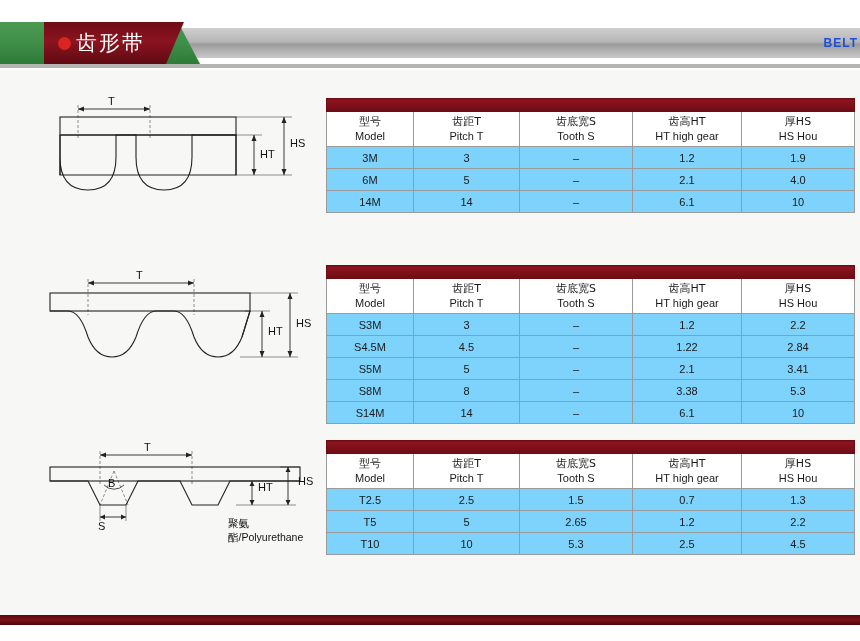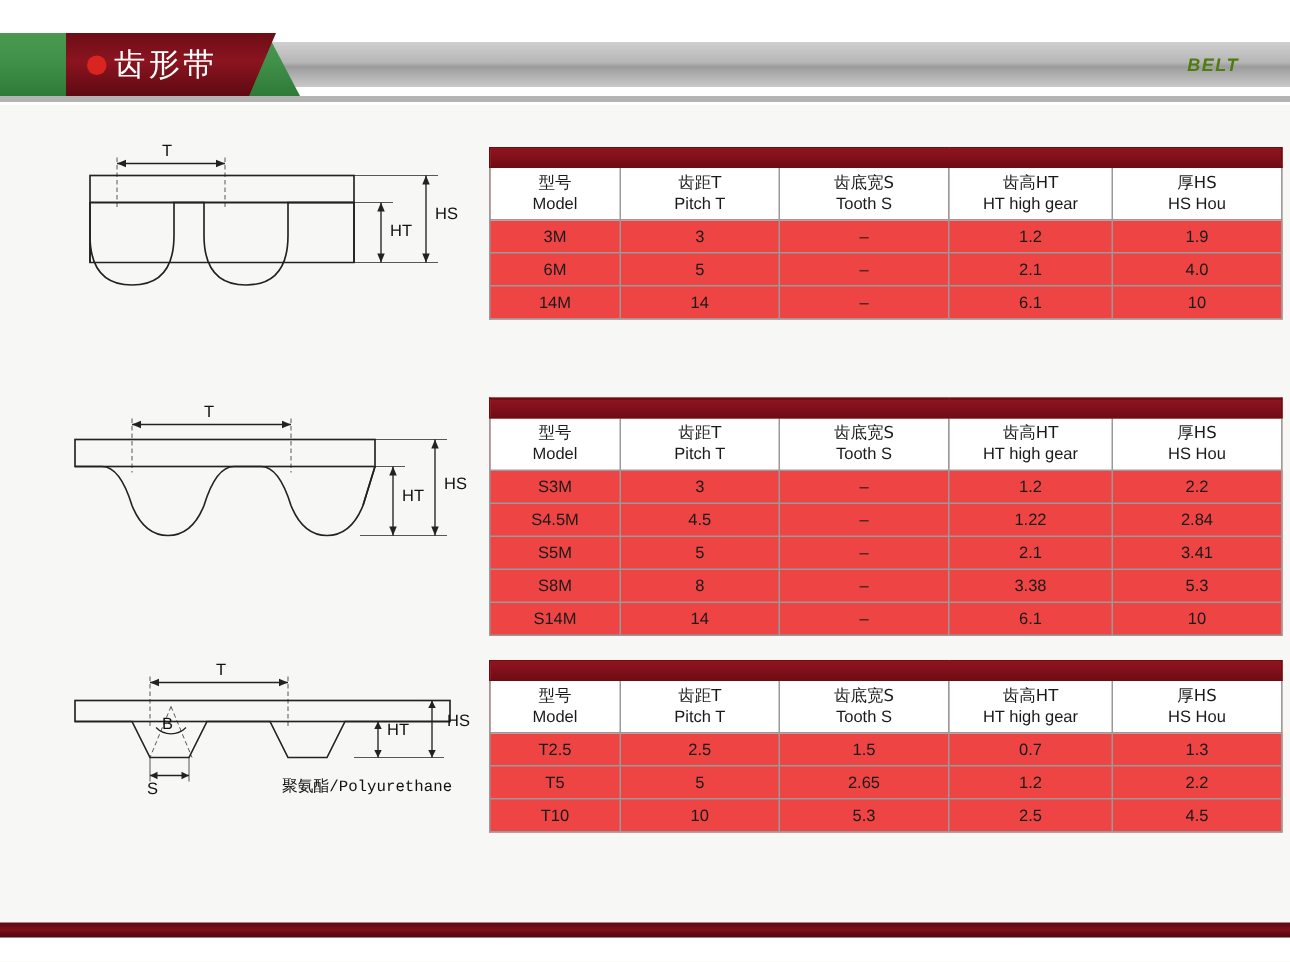--- a/index.html
+++ b/index.html
@@ -37,40 +37,40 @@
     position:absolute;left:58px;top:37px;width:13px;height:13px;
     background:#d9241f;border-radius:50%;
   }
   .hdr-title{
     position:absolute;left:76px;top:29px;
     color:#ffffff;font-size:21px;font-weight:normal;
     letter-spacing:2px;
     font-family:"DejaVu Sans", sans-serif;
   }
   .hdr-belt{
-    position:absolute;right:34px;top:36px;
-    color:#4d7c0f;font-size:12px;font-weight:bold;letter-spacing:1px;font-style:italic;
+    position:absolute;right:2px;top:36px;
+    color:#1d4ed8;font-size:12px;font-weight:bold;letter-spacing:1px;
   }
   .hdr-rule{
     position:absolute;left:0;top:64px;width:860px;height:4px;
     background:#b4b4b4;
   }
   
   .footer{
     position:absolute;left:0;bottom:0;width:860px;height:26px;background:#ffffff;
   }
   .footer-bar{
     position:absolute;left:0;top:0;width:860px;height:10px;
     background:linear-gradient(to bottom,#5a0a10 0%,#7d101a 50%,#4a060c 100%);
   }
   
   .tbl{
     position:absolute;
     border-collapse:collapse;
-    background:#ef4444;
+    background:#7dd3fc;
     font-size:11px;
     color:#1a1a1a;
   }
   .tbl td,.tbl th{
     border:1px solid #9a9a9a;
     text-align:center;
     vertical-align:middle;
     padding:0;
   }
   .tbl thead tr.bar td{
@@ -88,21 +88,21 @@
   .cn{ font-family:"DejaVu Sans", sans-serif; font-size:11px; }
   
   .c0{width:86px}.c1{width:105px}.c2{width:112px}.c3{width:108px}.c4{width:112px}
 
   
   .diag{ position:absolute; }
   .lbl{
     position:absolute;font-size:11px;color:#111;
     font-family:"Liberation Sans", sans-serif;
   }
-  .lbl-cn{ font-family:Liberation Mono, monospace; }
+  .lbl-cn{ font-family:Liberation Sans, sans-serif;margin-left:40px; }
 </style>
 </head>
 <body>
 
 <div class="page">
 
   <div class="header">
     <div class="hdr-grey"></div>
     <div class="hdr-green"></div>
     <div class="hdr-dark"></div>

